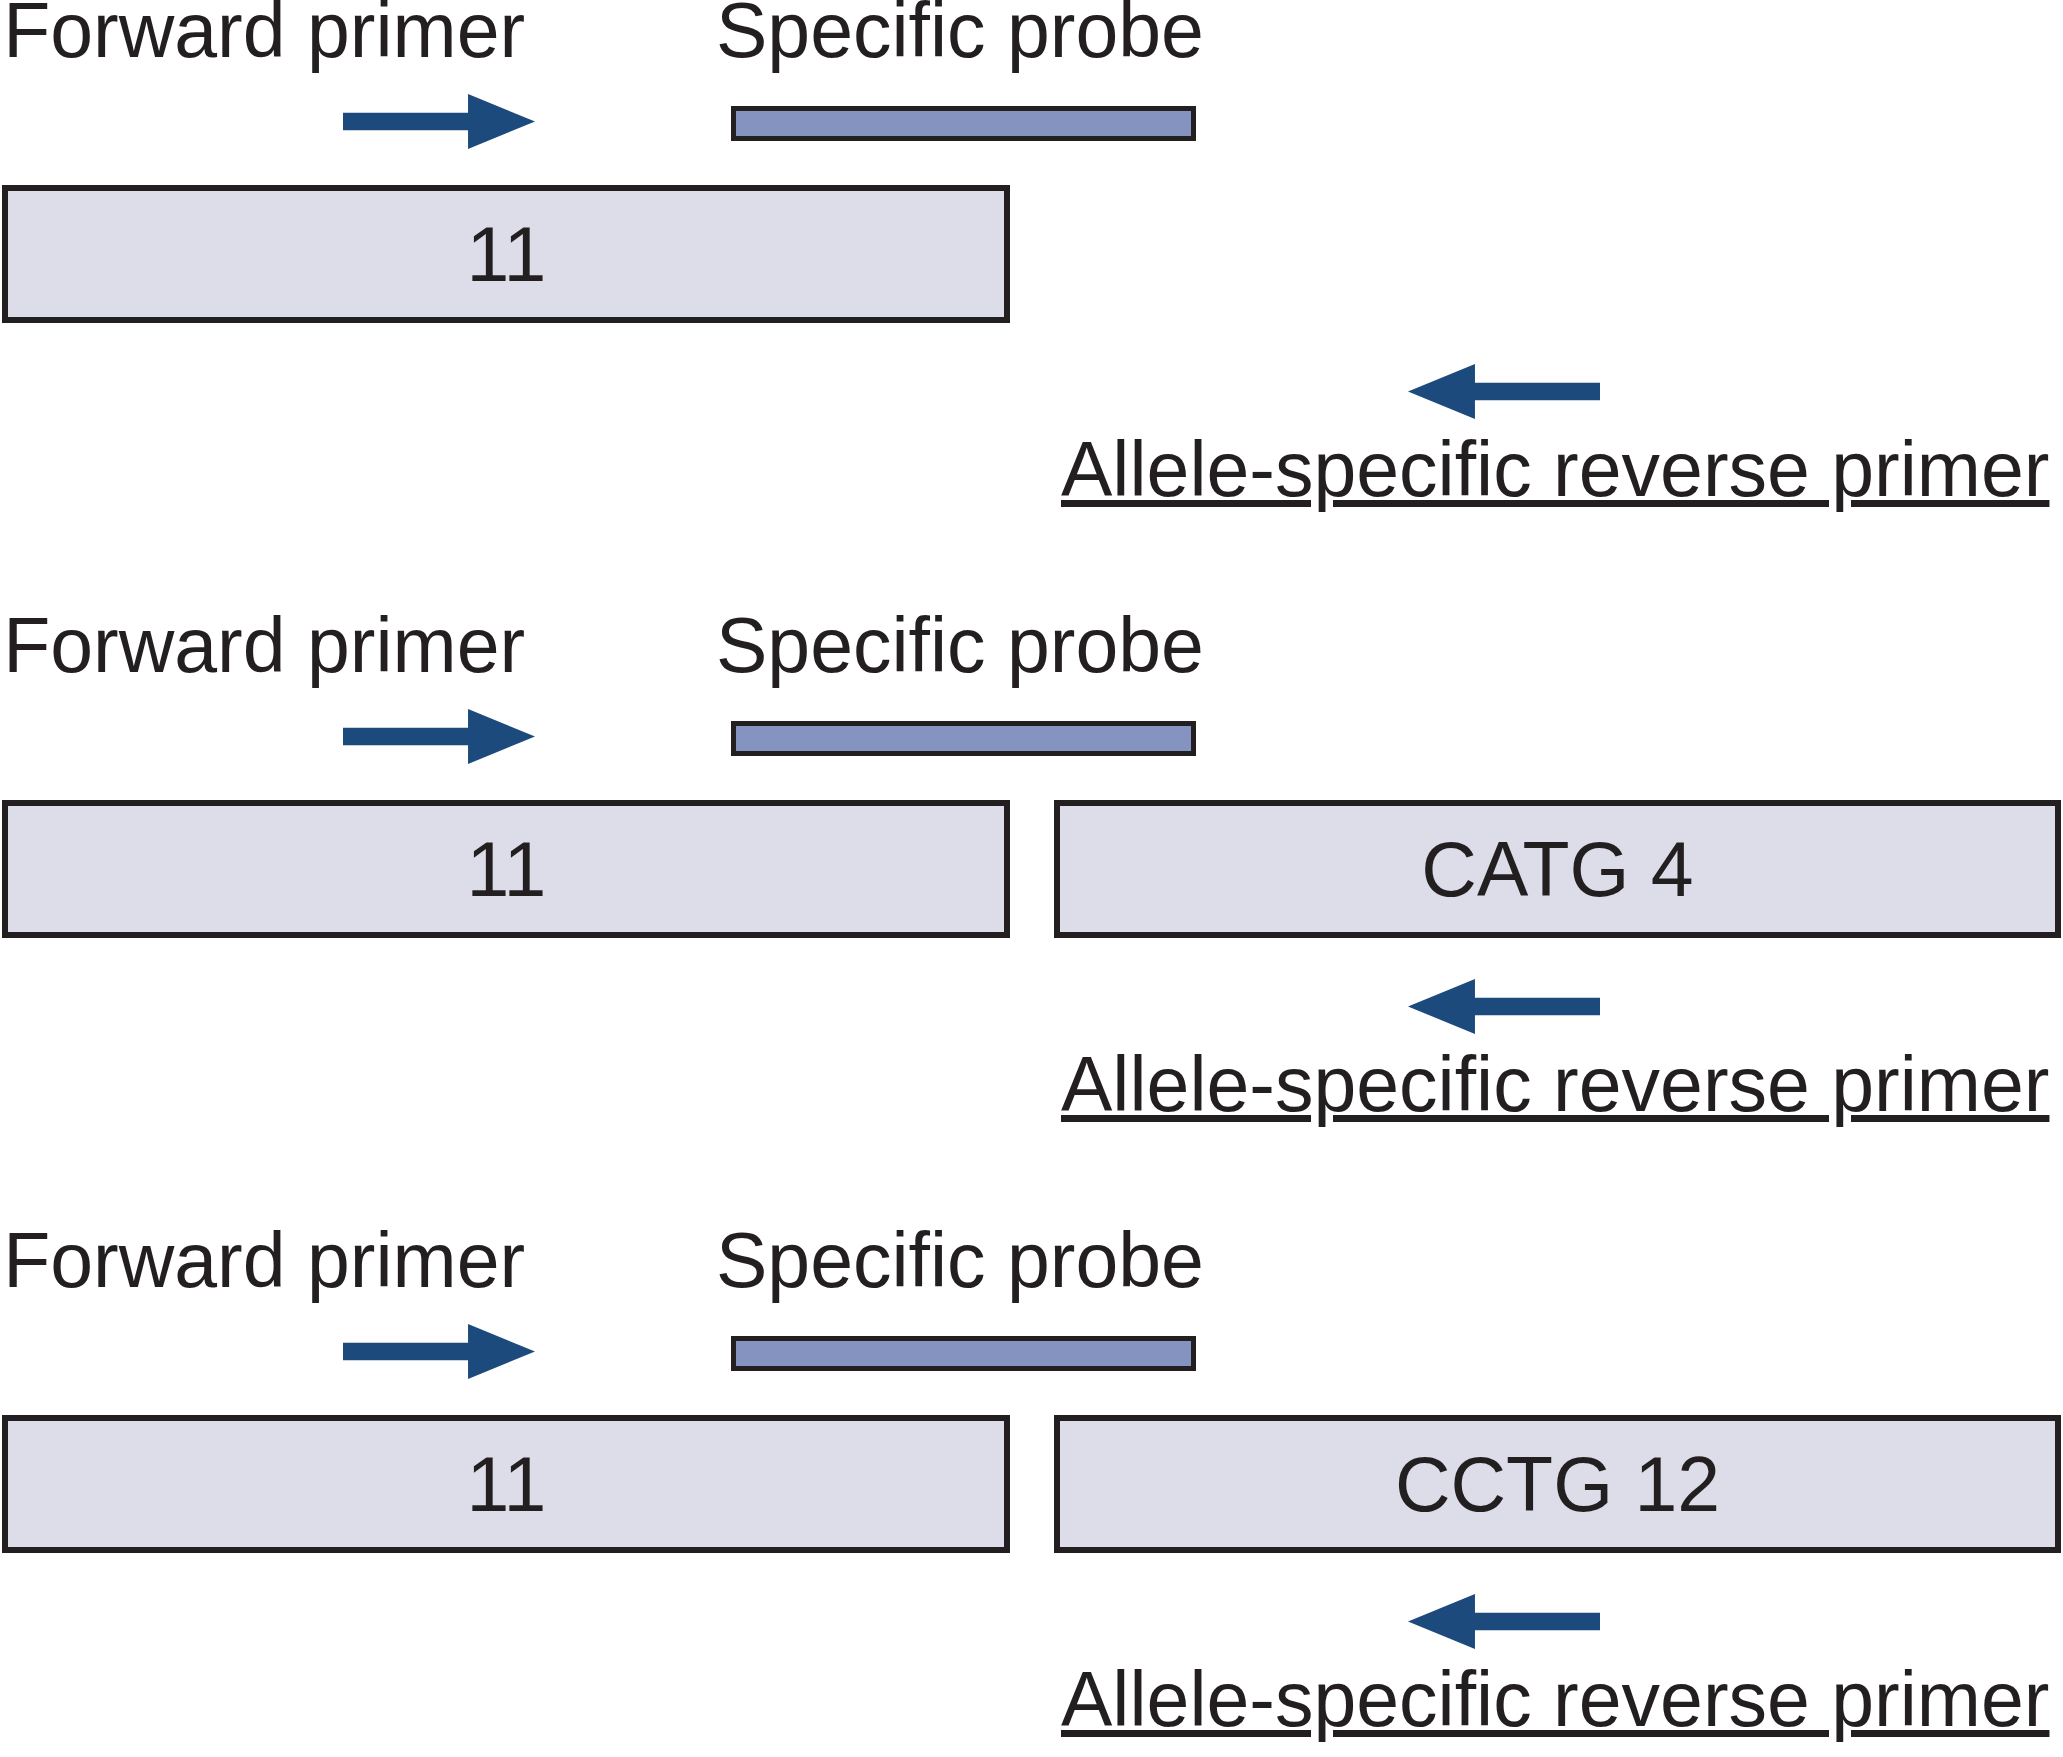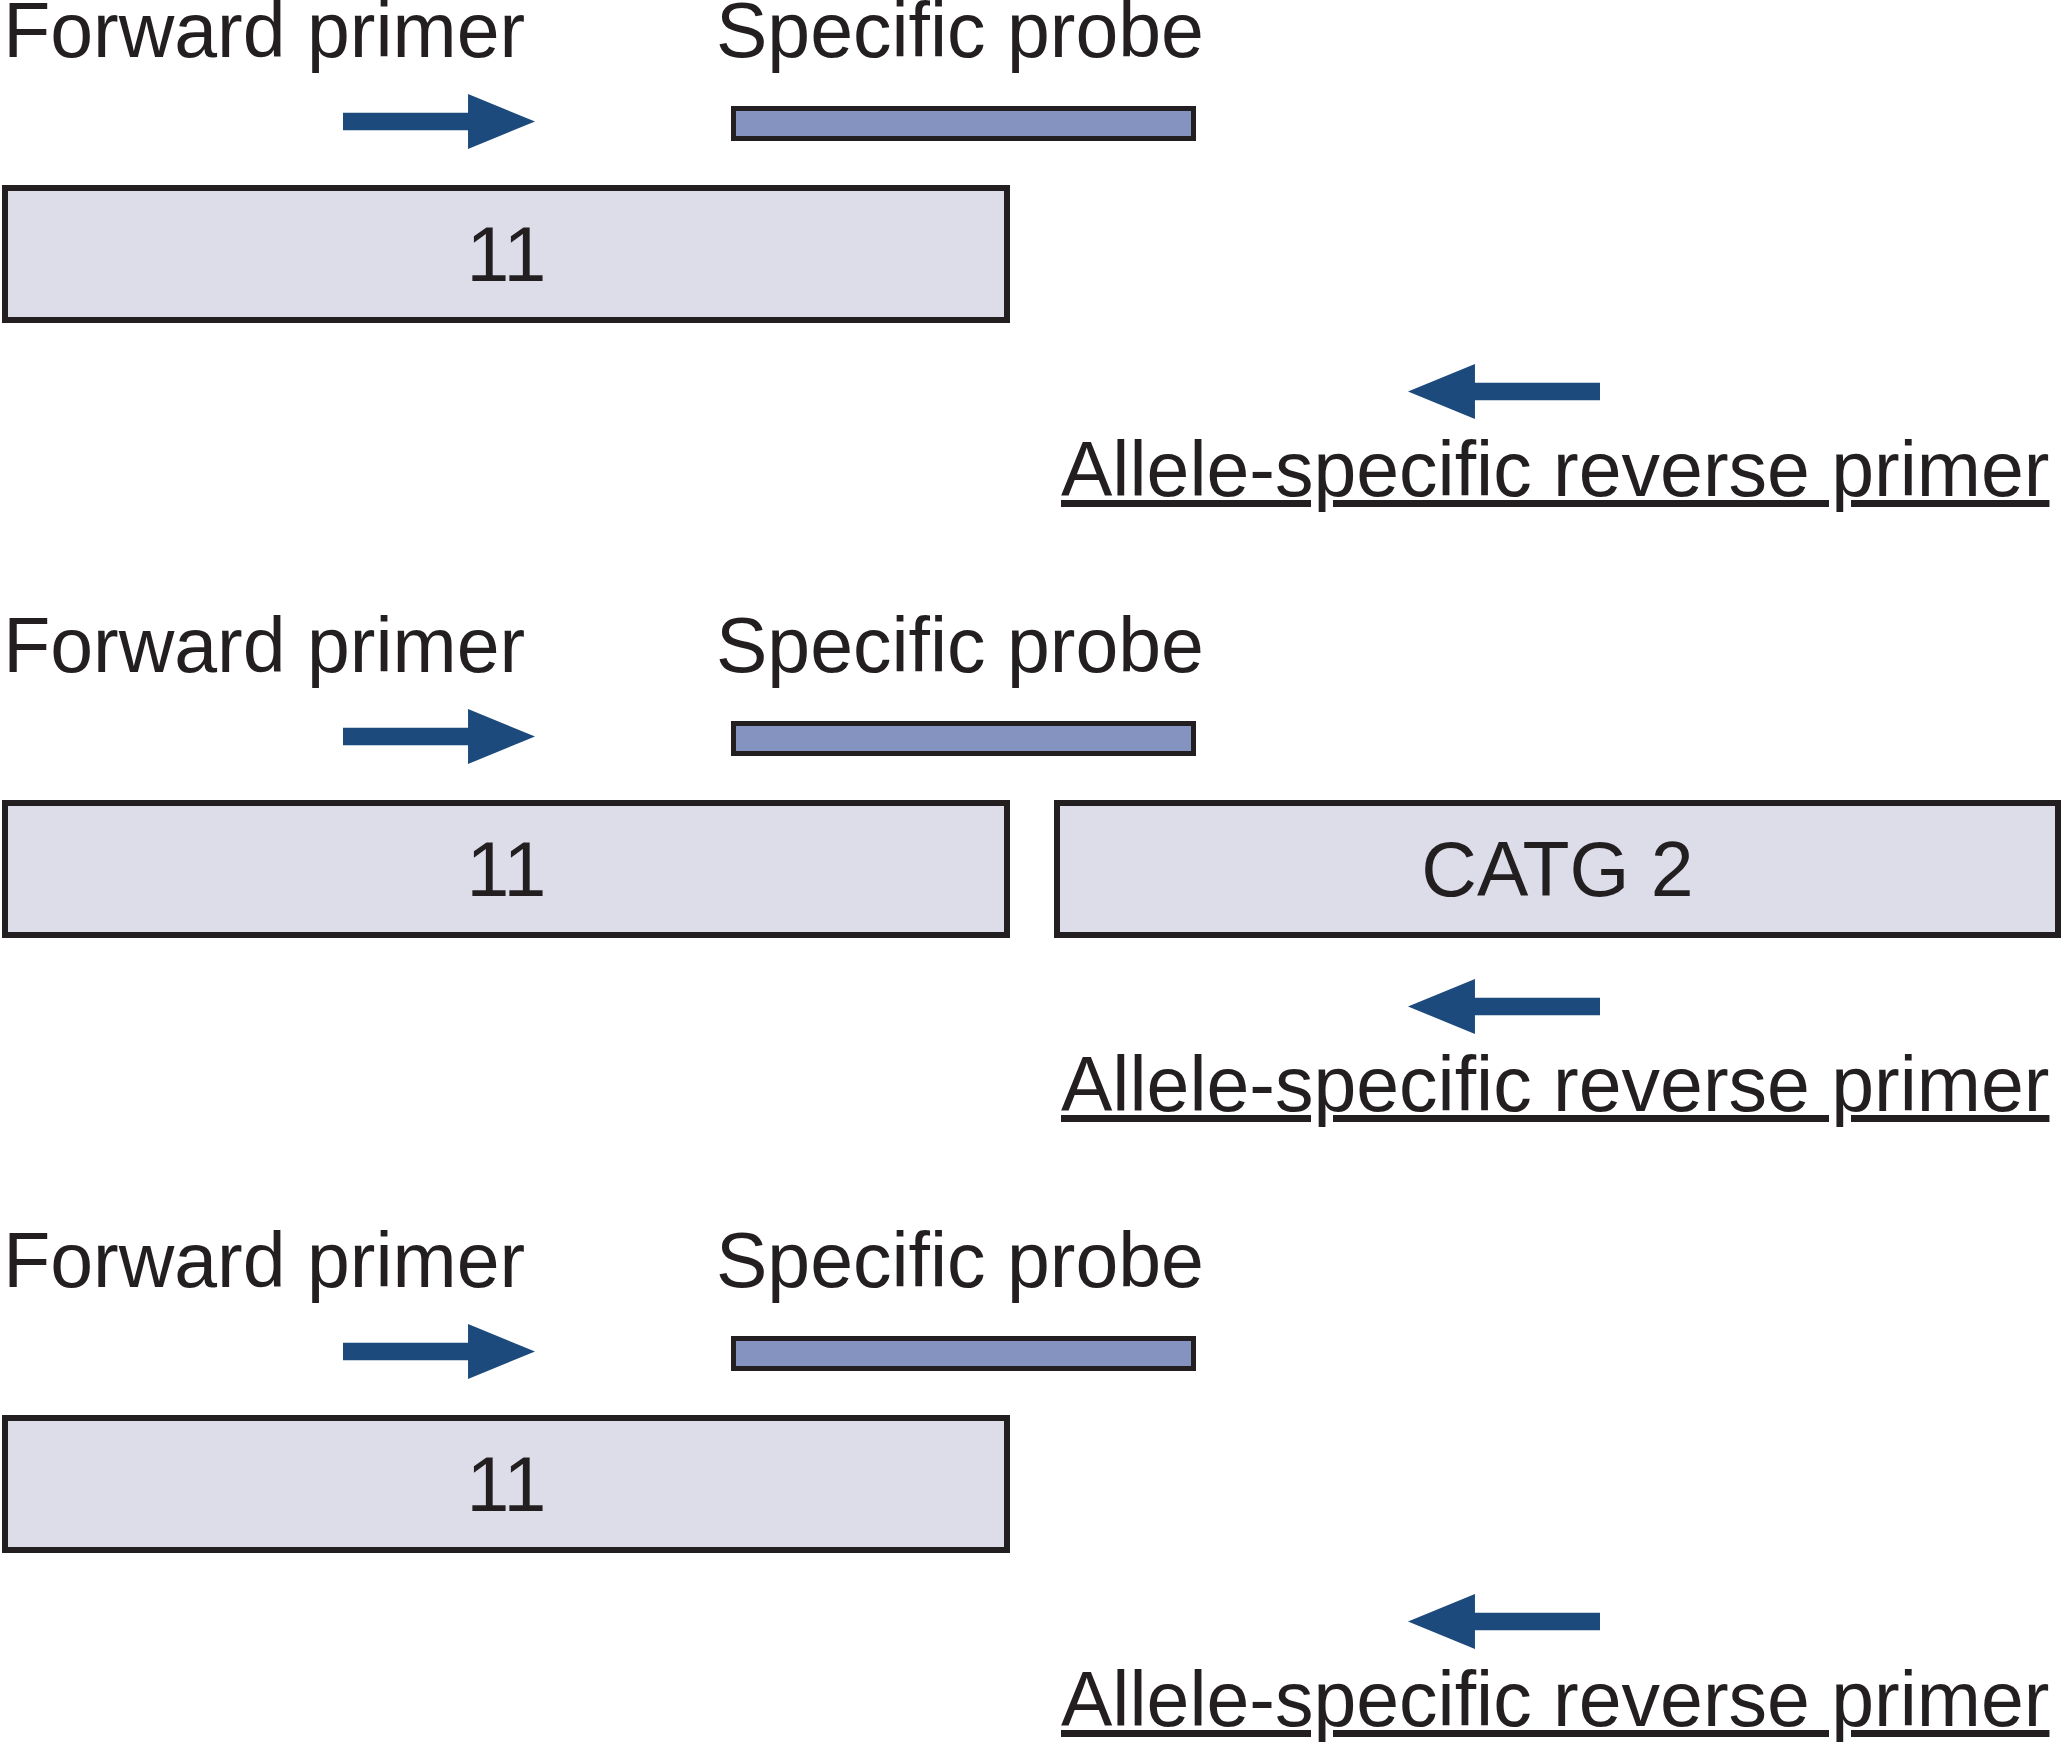--- a/index.html
+++ b/index.html
@@ -86,21 +86,21 @@
     <div class="arrow fwd">
       <svg viewBox="0 0 238 68" xmlns="http://www.w3.org/2000/svg">
         <path d="M0 23 H155 V0 L238 34 L155 68 V45 H0 Z" fill="#1d4a7c"></path>
       </svg>
     </div>
     <div class="probe-bar"></div>
     <div class="seg left">
       <span>11</span>
     </div>
     <div class="seg right">
-      <span>CATG 2</span>
+      <span>CATG 4</span>
     </div>
     <div class="arrow rev">
       <svg viewBox="0 0 238 68" xmlns="http://www.w3.org/2000/svg">
         <path d="M238 23 H83 V0 L0 34 L83 68 V45 H238 Z" fill="#1d4a7c"></path>
       </svg>
     </div>
     <div class="lbl rev">Allele-specific reverse primer</div>
   </div>
 
   <div class="panel p2">
@@ -108,20 +108,23 @@
     <div class="lbl probe">Specific probe</div>
     <div class="arrow fwd">
       <svg viewBox="0 0 238 68" xmlns="http://www.w3.org/2000/svg">
         <path d="M0 23 H155 V0 L238 34 L155 68 V45 H0 Z" fill="#1d4a7c"></path>
       </svg>
     </div>
     <div class="probe-bar"></div>
     <div class="seg left">
       <span>11</span>
     </div>
+    <div class="seg right">
+      <span>CCTG 12</span>
+    </div>
     <div class="arrow rev">
       <svg viewBox="0 0 238 68" xmlns="http://www.w3.org/2000/svg">
         <path d="M238 23 H83 V0 L0 34 L83 68 V45 H238 Z" fill="#1d4a7c"></path>
       </svg>
     </div>
     <div class="lbl rev">Allele-specific reverse primer</div>
   </div>
 
 </div>
 

